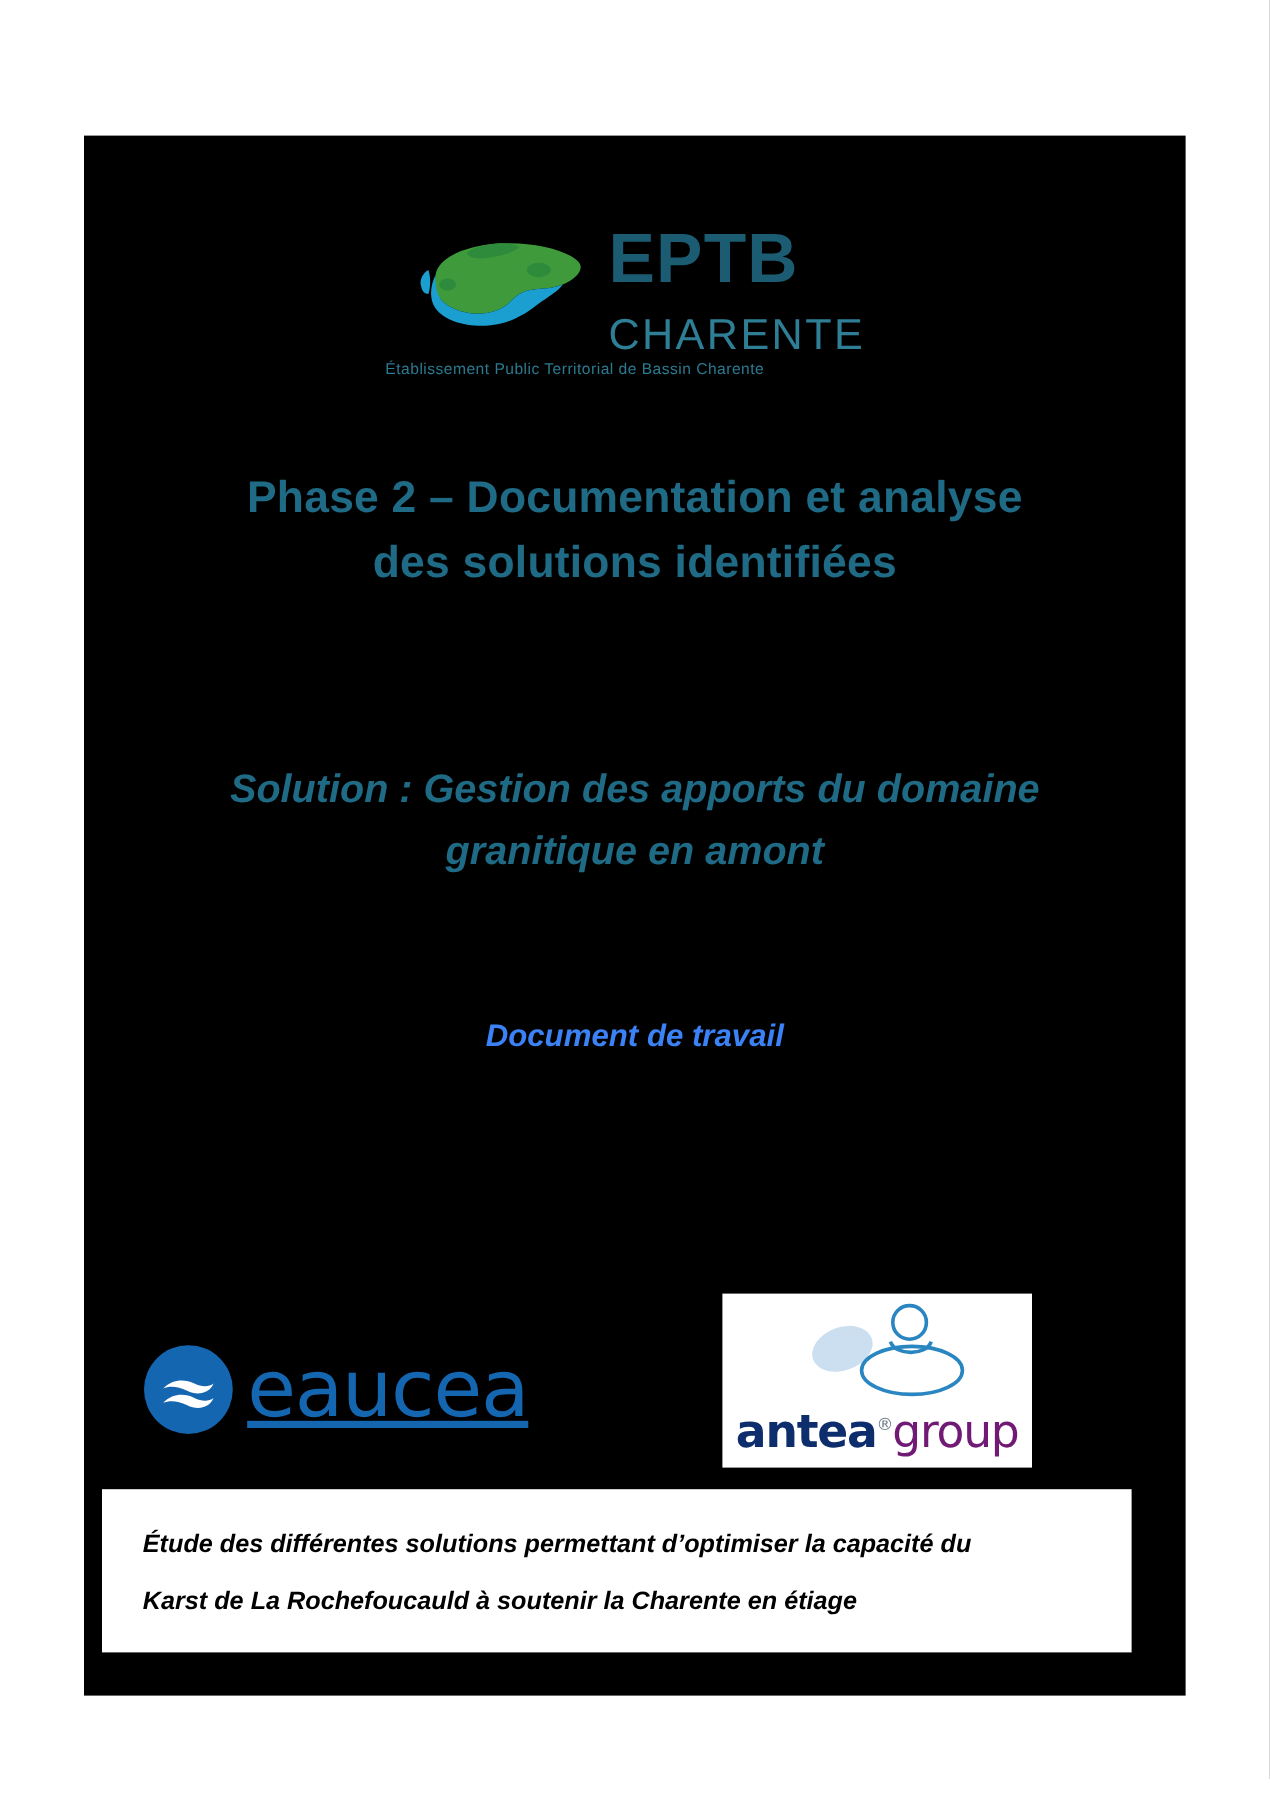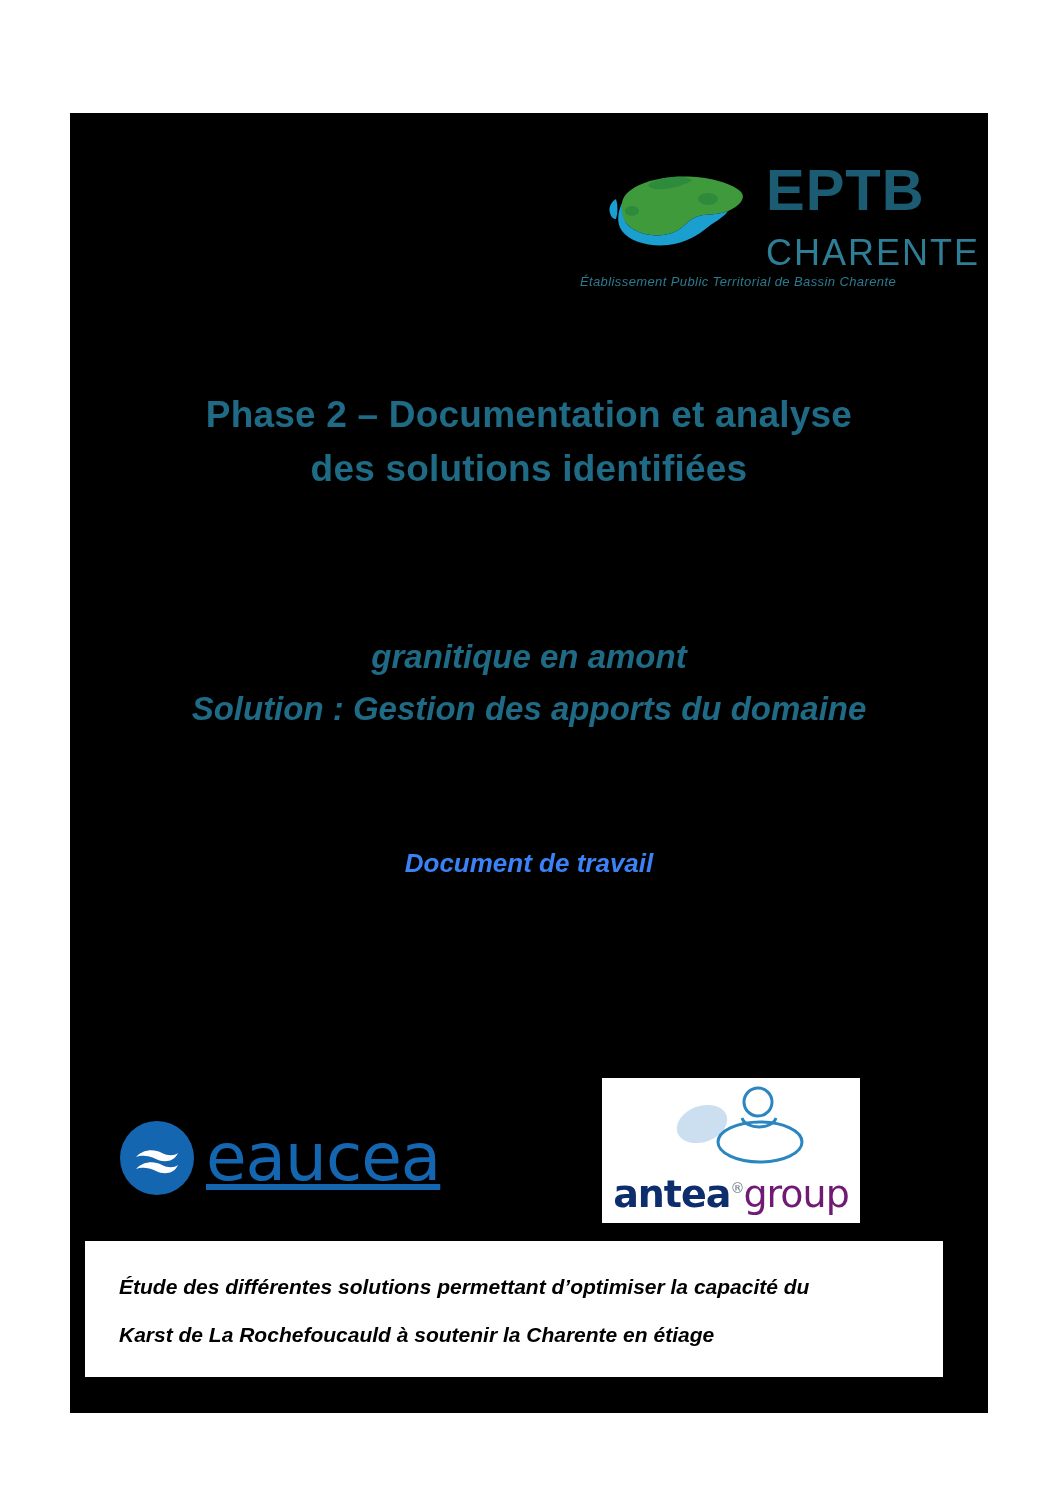--- a/index.html
+++ b/index.html
@@ -22,24 +22,24 @@
     top: 113px;
     width: 918px;
     height: 1300px;
     background: #000000;
   }
 
   
   .eptb-logo {
     position: absolute;
     left: 0;
-    top: 48px;
+    top: 74px;
     width: 100%;
     display: flex;
-    justify-content: flex-end;
+    justify-content: center;
     align-items: flex-start;
   }
   .eptb-inner {
     position: relative;
     width: 400px;
     height: 140px;
   }
   .eptb-map {
     position: absolute;
     left: 0;
@@ -71,21 +71,20 @@
   }
   .eptb-tag {
     position: absolute;
     left: -100px;
     top: 113px;
     width: 500px;
     text-align: center;
     font-size: 13px;
     letter-spacing: 0.4px;
     color: #2b7a90;
-    font-style: italic;
   }
 
   
   .title-main {
     position: absolute;
     left: 40px;
     top: 275px;
     width: 838px;
     text-align: center;
     color: #1f6a84;
@@ -244,22 +243,22 @@
       <div class="eptb-tag">Établissement Public Territorial de Bassin Charente</div>
     </div>
   </div>
 
   <div class="title-main">
     <div>Phase 2 – Documentation et analyse</div>
     <div>des solutions identifiées</div>
   </div>
 
   <div class="title-solution">
+    <div>Solution : Gestion des apports du domaine</div>
     <div>granitique en amont</div>
-    <div>Solution : Gestion des apports du domaine</div>
   </div>
 
   <div class="title-doc">Document de travail</div>
 
   <div class="eaucea">
     <div class="eaucea-mark">
       <svg class="eaucea-wave" viewBox="0 0 46 30" width="46" height="30" aria-hidden="true">
         <path d="M2 9 C10 1, 20 1, 28 5 C34 8, 40 8, 44 5 C40 14, 30 15, 22 11 C14 7, 7 7, 2 9 Z" fill="#ffffff"></path>
         <path d="M2 21 C10 13, 20 13, 28 17 C34 20, 40 20, 44 17 C40 26, 30 27, 22 23 C14 19, 7 19, 2 21 Z" fill="#ffffff"></path>
       </svg>

